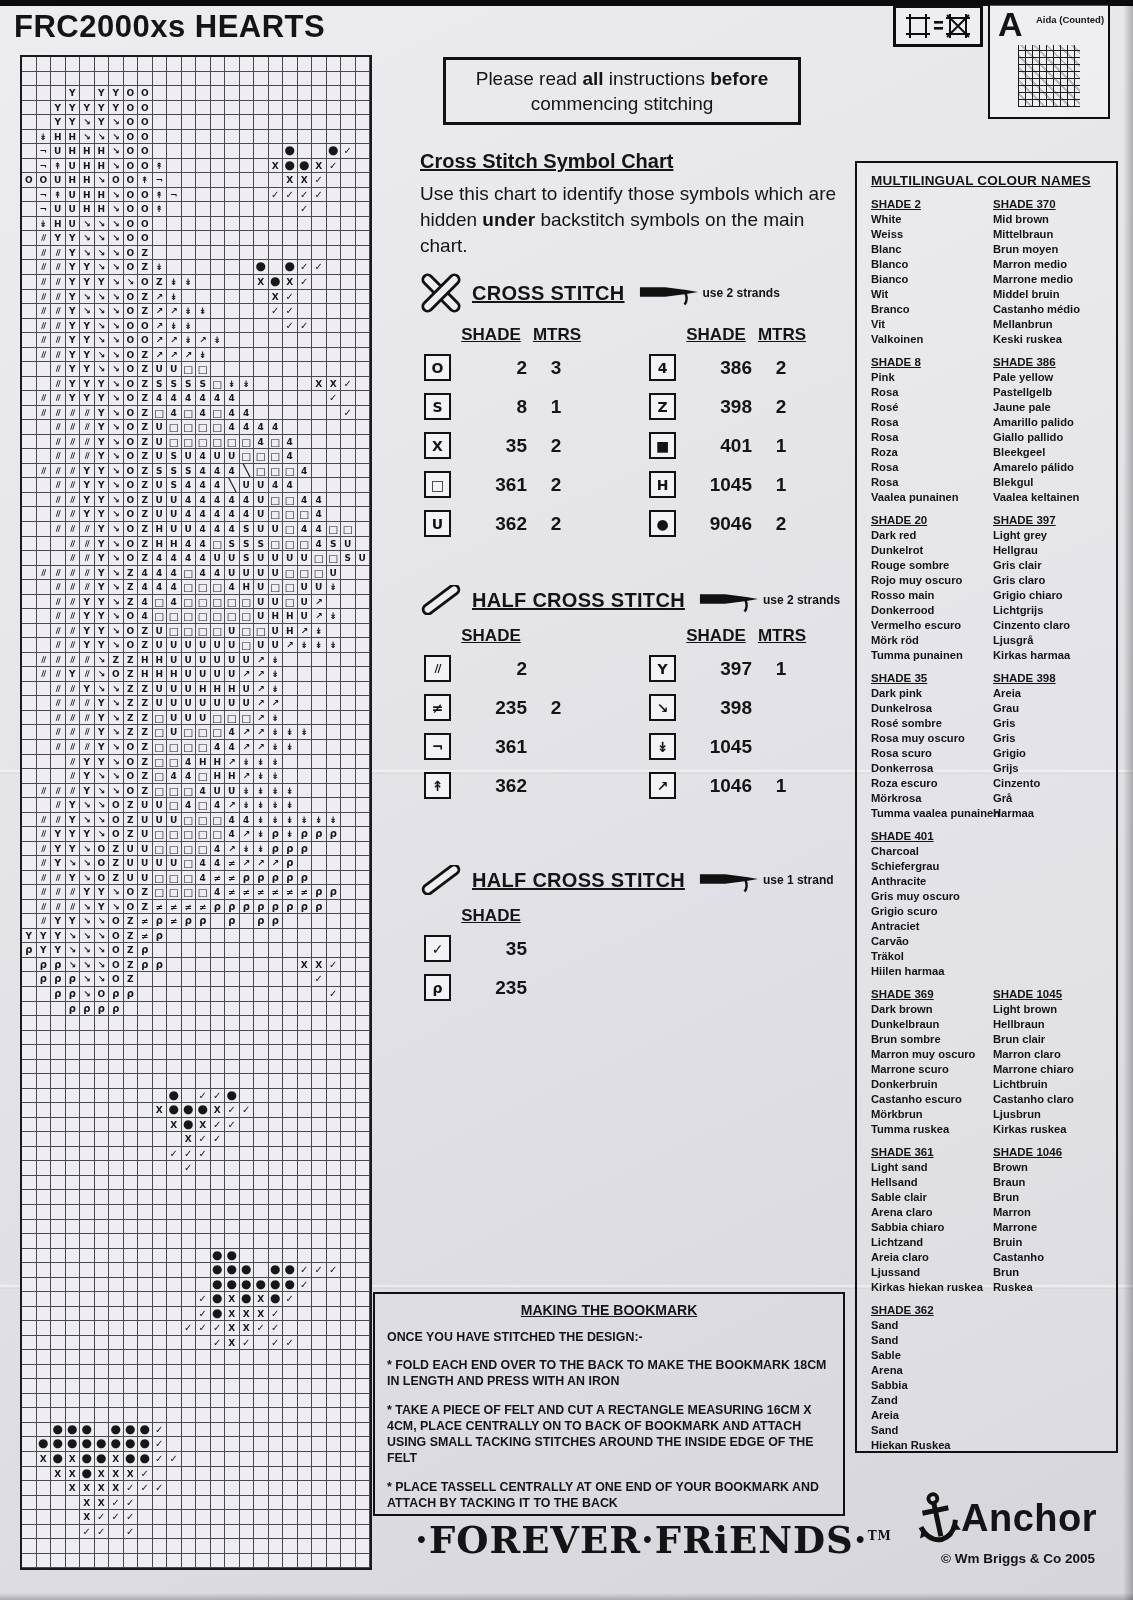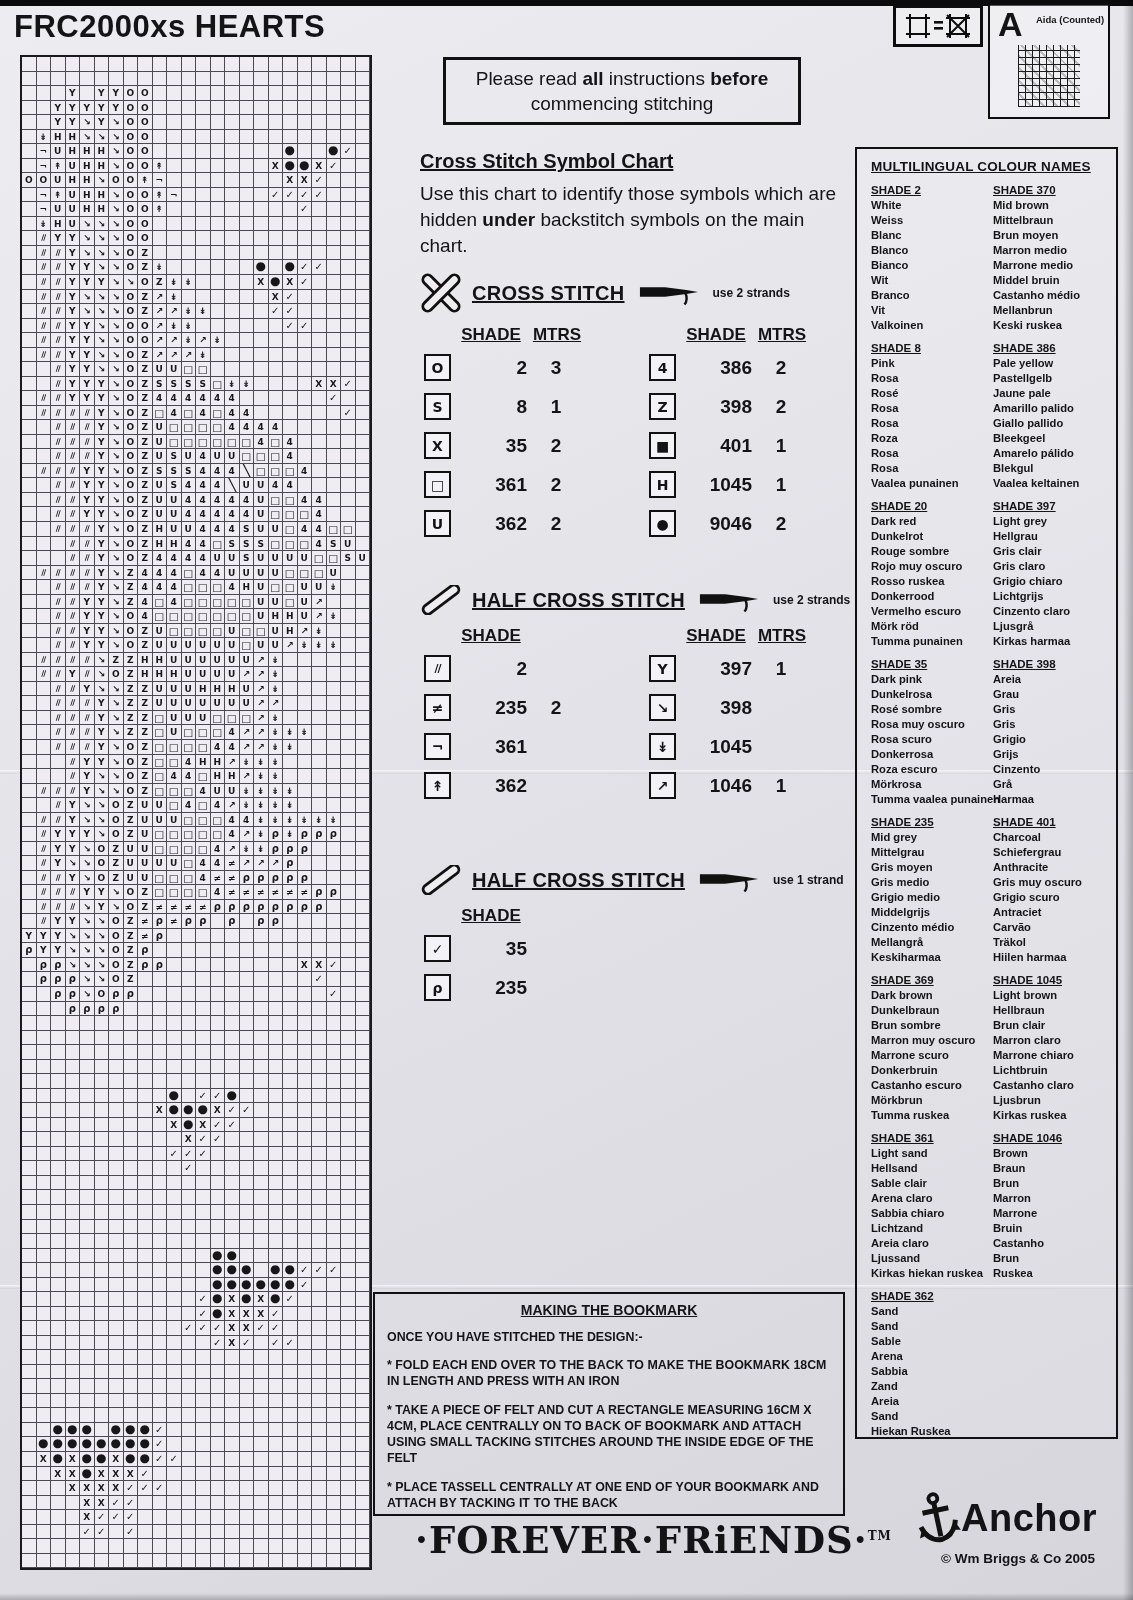--- a/index.html
+++ b/index.html
@@ -48,42 +48,42 @@
 
   
   #intro{left:420px;top:150px;width:420px;}
   #intro h3{margin:0 0 8px 0;font-size:20px;text-decoration:underline;font-weight:700;}
   #intro p{margin:0;font-size:19px;line-height:26px;}
 
   
   .lsec{width:440px;}
   .sec-head{display:flex;align-items:center;}
   .sec-title{font-size:20px;font-weight:700;text-decoration:underline;letter-spacing:.3px;margin-left:10px;}
-  .strands{font-size:12px;font-weight:700;margin-left:14px;white-space:nowrap;}
+  .strands{font-size:12px;font-weight:700;margin-left:4px;white-space:nowrap;}
   .ltables{display:flex;margin-top:8px;}
   .ltable{display:flex;flex-direction:column;}
   .ltable.left{width:225px;}
   .ltable.right{width:205px;}
   .lhead{display:flex;font-size:17px;font-weight:700;height:26px;align-items:center;text-decoration:underline;}
   .lhead .h-sym{width:36px;}
   .lhead .h-shade{width:70px;text-align:center;}
   .lhead .h-mtrs{width:62px;text-align:center;}
   .lrow{display:flex;align-items:center;height:39px;}
   .symbox{width:23px;height:23px;border:2.5px solid #111;background:#f3f2f6;margin-left:4px;
           display:flex;align-items:center;justify-content:center;
           font-family:"DejaVu Sans",sans-serif;font-weight:700;font-size:14px;}
   .symbox.sl{font-size:11px;letter-spacing:-1px;}
   .c-shade{width:76px;text-align:right;font-size:19px;font-weight:700;}
   .c-mtrs{width:58px;text-align:center;font-size:19px;font-weight:700;}
   .xicon{width:42px;height:42px;}
   .hicon{width:42px;height:30px;}
   .needle{width:60px;height:26px;margin-left:14px;}
 
   
-  #multi{left:855px;top:147px;width:263px;height:1292px;border:2.5px solid #111;background:rgba(255,255,255,0.12);box-sizing:border-box;padding:10px 0 0 14px;}
+  #multi{left:855px;top:161px;width:263px;height:1292px;border:2.5px solid #111;background:rgba(255,255,255,0.12);box-sizing:border-box;padding:10px 0 0 14px;}
   #multi .mtitle{font-size:13.5px;font-weight:700;text-decoration:underline;letter-spacing:.2px;margin-bottom:10px;}
   .mgroup{display:flex;margin-bottom:9px;}
   .mcol{width:122px;}
   .mcol.r{width:118px;}
   .mhead{font-size:11.5px;font-weight:700;text-decoration:underline;margin-bottom:2px;}
   .mname{font-size:11.2px;font-weight:700;line-height:15px;white-space:nowrap;}
 
   
   #bookmark{left:373px;top:1292px;width:472px;height:224px;border:2.5px solid #111;box-sizing:border-box;padding:8px 12px;}
   #bookmark .btitle{text-align:center;font-size:14px;font-weight:700;text-decoration:underline;}
@@ -2885,21 +2885,21 @@
           <div class="mname">Vaalea keltainen</div>
         </div>
       </div>
       <div class="mgroup">
         <div class="mcol">
           <div class="mhead">SHADE 20</div>
           <div class="mname">Dark red</div>
           <div class="mname">Dunkelrot</div>
           <div class="mname">Rouge sombre</div>
           <div class="mname">Rojo muy oscuro</div>
-          <div class="mname">Rosso ruskea</div>
+          <div class="mname">Rosso main</div>
           <div class="mname">Donkerrood</div>
           <div class="mname">Vermelho escuro</div>
           <div class="mname">Mörk röd</div>
           <div class="mname">Tumma punainen</div>
         </div>
         <div class="mcol r">
           <div class="mhead">SHADE 397</div>
           <div class="mname">Light grey</div>
           <div class="mname">Hellgrau</div>
           <div class="mname">Gris clair</div>
@@ -2931,32 +2931,20 @@
           <div class="mname">Gris</div>
           <div class="mname">Gris</div>
           <div class="mname">Grigio</div>
           <div class="mname">Grijs</div>
           <div class="mname">Cinzento</div>
           <div class="mname">Grå</div>
           <div class="mname">Harmaa</div>
         </div>
       </div>
       <div class="mgroup">
-        <div class="mcol">
-          <div class="mhead">SHADE 235</div>
-          <div class="mname">Mid grey</div>
-          <div class="mname">Mittelgrau</div>
-          <div class="mname">Gris moyen</div>
-          <div class="mname">Gris medio</div>
-          <div class="mname">Grigio medio</div>
-          <div class="mname">Middelgrijs</div>
-          <div class="mname">Cinzento médio</div>
-          <div class="mname">Mellangrå</div>
-          <div class="mname">Keskiharmaa</div>
-        </div>
         <div class="mcol r">
           <div class="mhead">SHADE 401</div>
           <div class="mname">Charcoal</div>
           <div class="mname">Schiefergrau</div>
           <div class="mname">Anthracite</div>
           <div class="mname">Gris muy oscuro</div>
           <div class="mname">Grigio scuro</div>
           <div class="mname">Antraciet</div>
           <div class="mname">Carvão</div>
           <div class="mname">Träkol</div>

